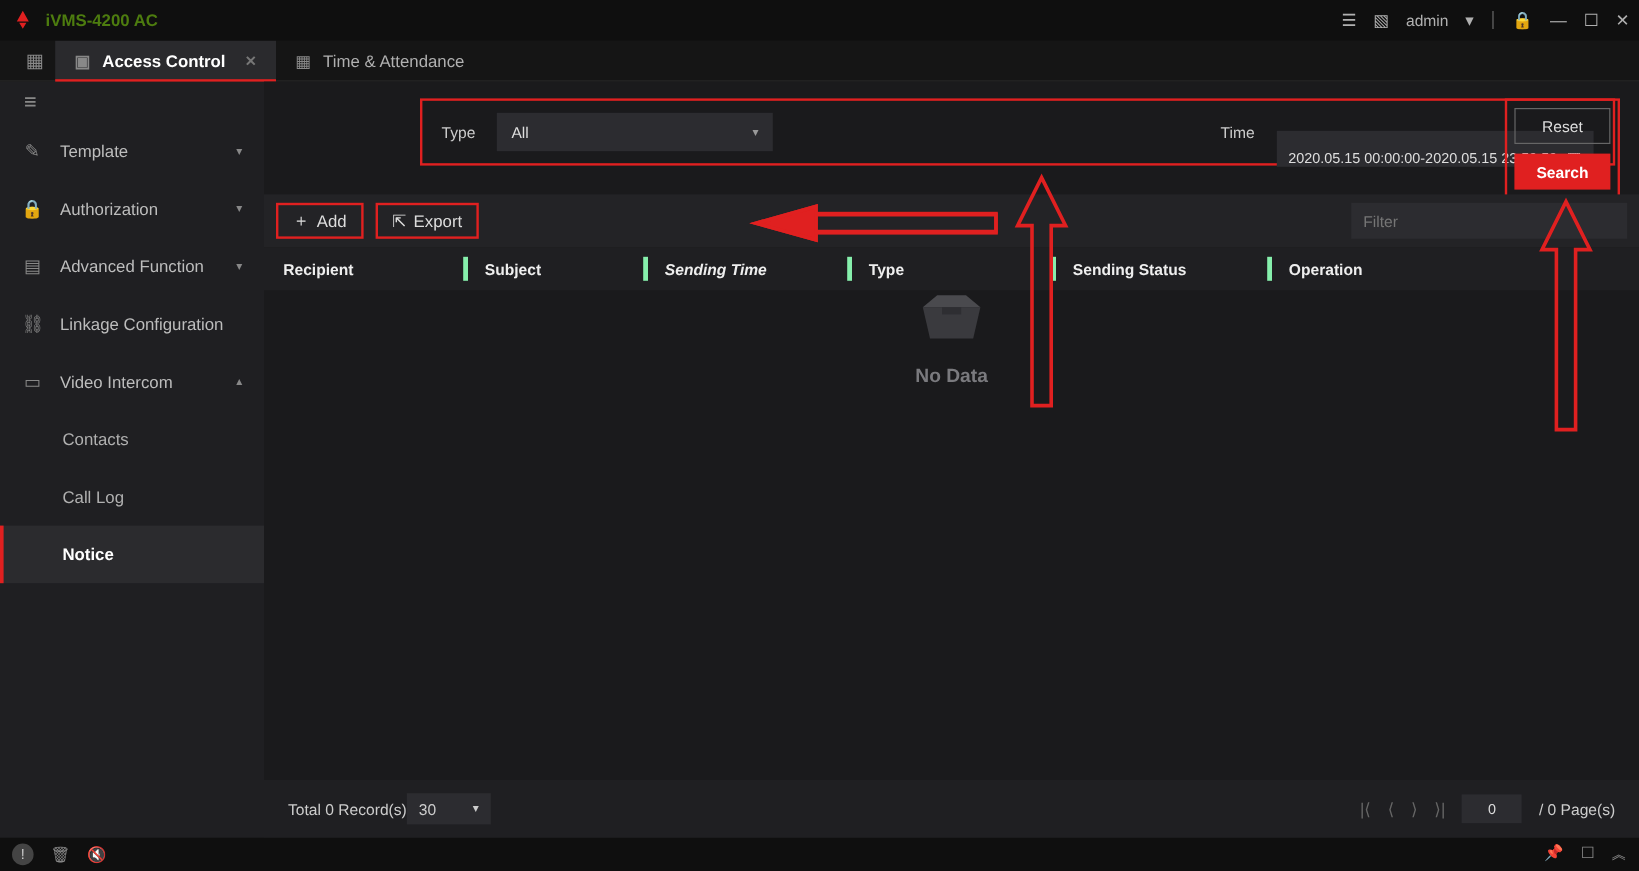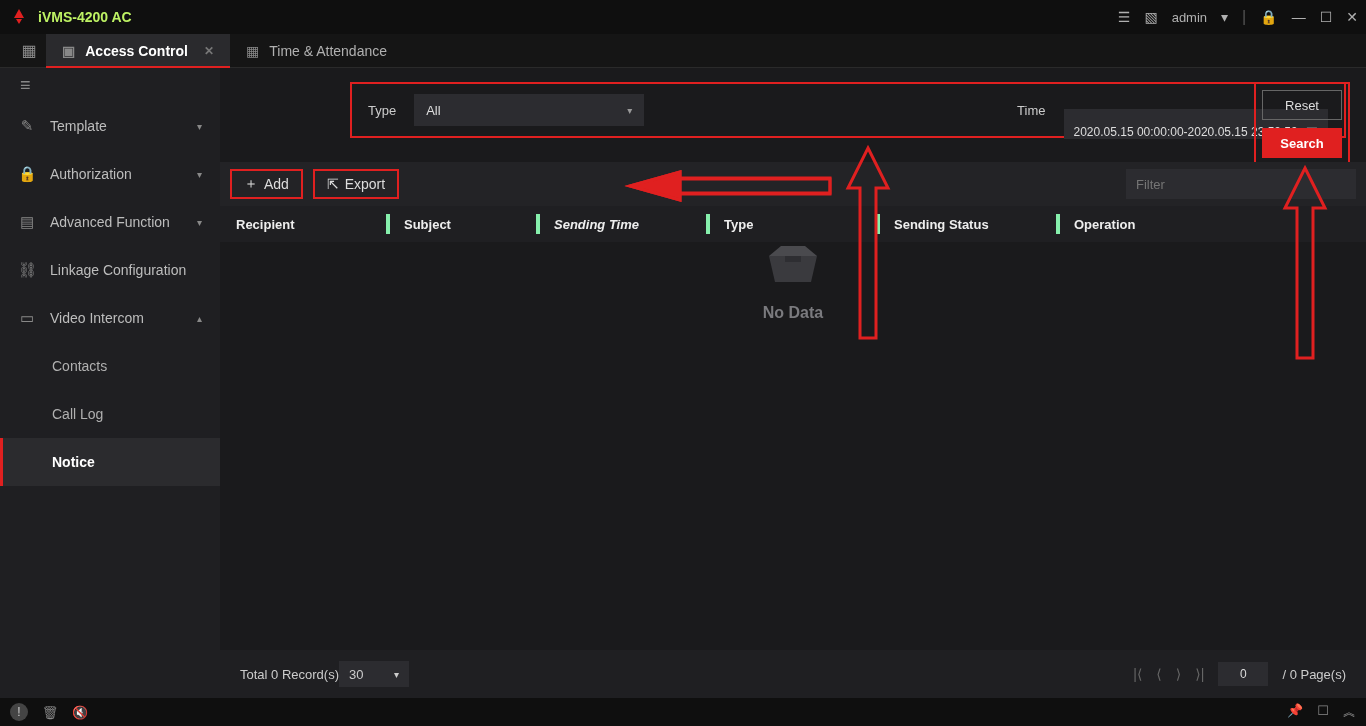--- a/index.html
+++ b/index.html
@@ -1,21 +1,21 @@
 <!DOCTYPE html>
 <html><head>
 <meta charset="utf-8">
 <style>
 * { box-sizing: border-box; margin: 0; padding: 0; font-family: "Segoe UI", Arial, sans-serif; }
 html, body { width: 1366px; height: 726px; background: #1a1a1a; color: #c8c8c8; overflow: hidden; }
 
 
 .titlebar { height: 34px; background: #0f0f0f; display: flex; align-items: center; padding: 0 8px; }
 .logo-icon { width: 22px; height: 22px; margin-right: 8px; display:flex; align-items:center; justify-content:center;}
-.titlebar-title { color: #bef264; font-size: 14px; font-weight: 600; }
+.titlebar-title { color: #4d7c0f; font-size: 14px; font-weight: 600; }
 .titlebar-right { margin-left: auto; display: flex; align-items: center; gap: 14px; color: #b0b0b0; }
 .titlebar-right .tb-icon { font-size: 14px; cursor: pointer; }
 .user-name { font-size: 13px; }
 .sep { color:#555; }
 
 
 .tabbar { height: 34px; background: #151515; display: flex; align-items: stretch; padding-left: 12px; border-bottom: 1px solid #2a2a2a;}
 .tab-start { width: 34px; display:flex; align-items:center; justify-content:center; color:#888; }
 .tab { display: flex; align-items: center; padding: 0 16px; gap: 10px; color: #b0b0b0; font-size: 14px; cursor: pointer; position:relative;}
 .tab.active { background: #2a2a2d; color: #fff; font-weight:600;}

